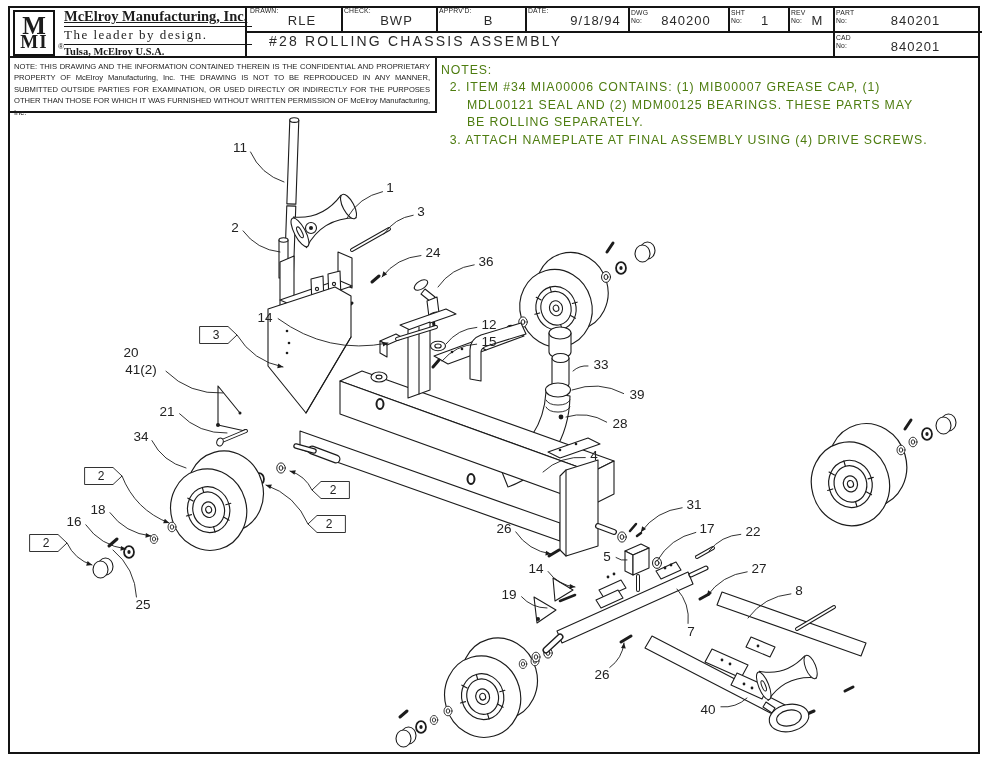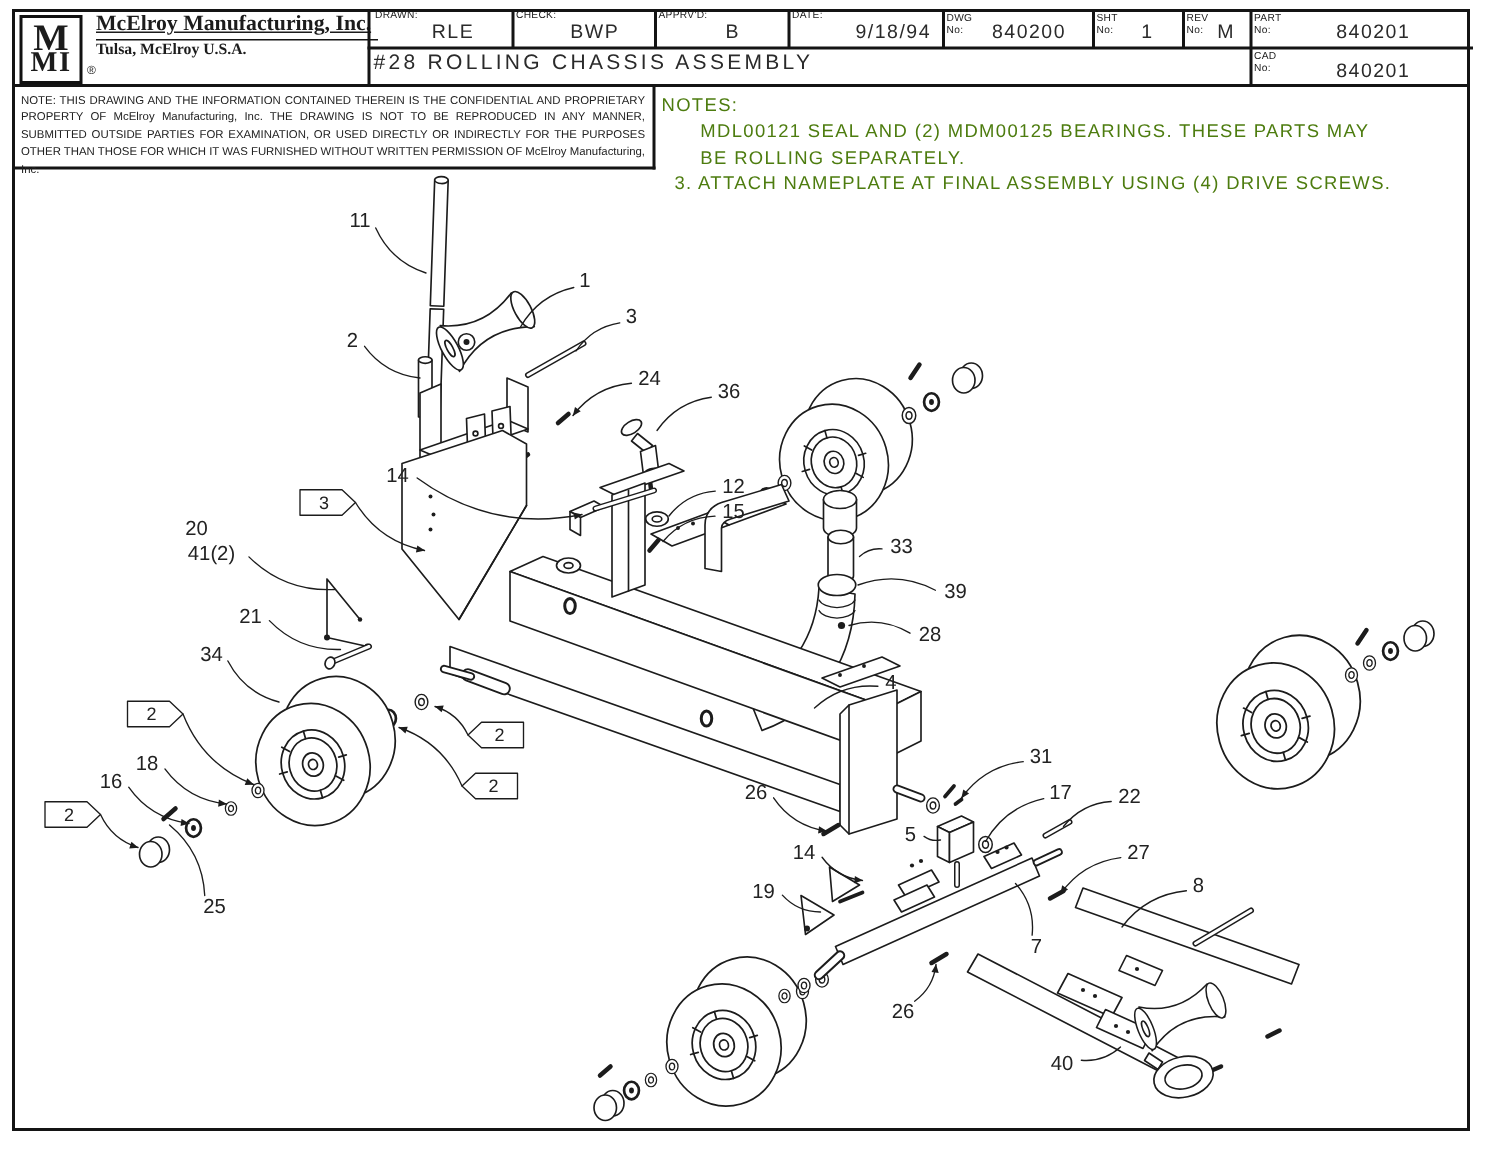--- a/index.html
+++ b/index.html
@@ -15,21 +15,21 @@
   .cell-value{position:absolute;left:16px;right:0;top:7px;text-align:center;font-size:13px;letter-spacing:1px;color:#2a2a2a;}
   .tb-cell{position:absolute;top:6px;height:25px;}
   #logo-box{left:13px;top:10px;width:38px;height:42px;border:2.4px solid #111;display:flex;flex-direction:column;
             align-items:center;justify-content:center;font-family:"Liberation Serif",serif;font-weight:900;line-height:.78;}
   #logo-m{font-size:25px;} #logo-mi{font-size:19px;letter-spacing:1px;}
   #company{left:64px;top:8px;width:188px;font-family:"Liberation Serif",serif;text-align:left;}
   #company-name{font-size:14.5px;font-weight:bold;text-decoration:underline;border-bottom:1.4px solid #141414;padding-bottom:1px;}
   #company-tag{font-size:13px;letter-spacing:1.5px;border-bottom:1.4px solid #141414;padding:0 0 1px 0;}
   #company-loc{font-size:10.5px;font-weight:bold;padding-top:1px;}
   #reg-mark{position:absolute;left:58px;top:42px;font-size:8px;}
-  #dwg-title{position:absolute;left:247px;top:33px;width:520px;font-size:14px;letter-spacing:2.2px;color:#2a2a2a;padding-left:2px;}
+  #dwg-title{position:absolute;left:247px;top:33px;width:520px;font-size:14px;letter-spacing:2.2px;color:#2a2a2a;padding-left:22px;}
   
   #disclaimer{left:8px;top:58px;width:429px;height:55px;border-right:2.2px solid #141414;border-bottom:2.2px solid #141414;
       box-sizing:border-box;padding:3px 5px 2px 6px;font-size:7.6px;line-height:1.5;text-align:justify;color:#222;}
   
   #notes{left:441px;top:62px;width:540px;font-size:12.3px;letter-spacing:.9px;line-height:1.42;color:#4d7c0f;white-space:pre;}
   svg{position:absolute;left:0;top:0;}
   .wf{fill:#fff;}
   text{stroke:none;}
   .co{font:13.5px "Liberation Sans",sans-serif;fill:#222;}
   .fl{font:12px "Liberation Sans",sans-serif;fill:#222;}
@@ -41,20 +41,21 @@
   <div id="frame" class="abs"></div>
 
   <div>
     <div id="logo-box" class="abs">
       <div id="logo-m">M</div>
       <div id="logo-mi">MI</div>
     </div>
     <div id="reg-mark" class="abs">®</div>
     <div id="company" class="abs">
       <div id="company-name">McElroy Manufacturing, Inc.</div>
+      <div id="company-tag">The leader by design.</div>
       <div id="company-loc">Tulsa, McElroy U.S.A.</div>
     </div>
 
     <div class="tb-cell" style="left:247px;width:94px;">
       <span class="cell-label">DRAWN:</span>
       <span class="cell-value">RLE</span>
     </div>
     <div class="tb-cell" style="left:341px;width:95px;">
       <span class="cell-label">CHECK:</span>
       <span class="cell-value">BWP</span>
@@ -96,21 +97,21 @@
     <div class="abs vline" style="left:341px;top:6px;height:26px;"></div>
     <div class="abs vline" style="left:436px;top:6px;height:26px;"></div>
     <div class="abs vline" style="left:525px;top:6px;height:26px;"></div>
     <div class="abs vline" style="left:628px;top:6px;height:26px;"></div>
     <div class="abs vline" style="left:728px;top:6px;height:26px;"></div>
     <div class="abs vline" style="left:788px;top:6px;height:26px;"></div>
     <div class="abs vline" style="left:833px;top:6px;height:51px;width:2px;"></div>
   </div>
 
   <div id="disclaimer" class="abs">NOTE: THIS DRAWING AND THE INFORMATION CONTAINED THEREIN IS THE CONFIDENTIAL AND PROPRIETARY PROPERTY OF McElroy Manufacturing, Inc. THE DRAWING IS NOT TO BE REPRODUCED IN ANY MANNER, SUBMITTED OUTSIDE PARTIES FOR EXAMINATION, OR USED DIRECTLY OR INDIRECTLY FOR THE PURPOSES OTHER THAN THOSE FOR WHICH IT WAS FURNISHED WITHOUT WRITTEN PERMISSION OF McElroy Manufacturing, Inc.</div>
-  <div id="notes" class="abs"><div>NOTES:</div><div>      MDL00121 SEAL AND (2) MDM00125 BEARINGS. THESE PARTS MAY</div><div>      BE ROLLING SEPARATELY.</div><div>  3. ATTACH NAMEPLATE AT FINAL ASSEMBLY USING (4) DRIVE SCREWS.</div></div>
+  <div id="notes" class="abs"><div>NOTES:</div><div>  2. ITEM #34 MIA00006 CONTAINS: (1) MIB00007 GREASE CAP, (1)</div><div>      MDL00121 SEAL AND (2) MDM00125 BEARINGS. THESE PARTS MAY</div><div>      BE ROLLING SEPARATELY.</div><div>  3. ATTACH NAMEPLATE AT FINAL ASSEMBLY USING (4) DRIVE SCREWS.</div></div>
 
   <svg width="993" height="768" viewBox="0 0 993 768">
     <defs>
       <marker id="arr" viewBox="0 0 10 10" refX="8.5" refY="5" markerWidth="8" markerHeight="7" orient="auto-start-reverse">
         <path d="M0,1.2 L9,5 L0,8.8 Z" fill="#1c1c1c"></path>
       </marker>
       <g id="wheelSym">
         <ellipse class="wf" cx="11" cy="-6" rx="36" ry="39"></ellipse>
         <ellipse class="wf" cx="-9" cy="6" rx="36" ry="39"></ellipse>
         <ellipse class="wf" cx="-9" cy="6" rx="20" ry="22"></ellipse>

